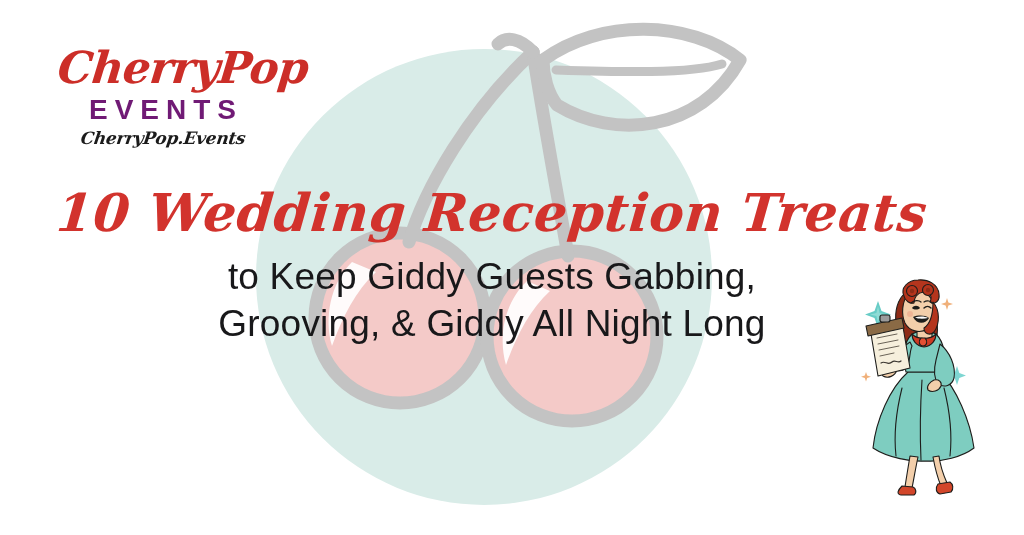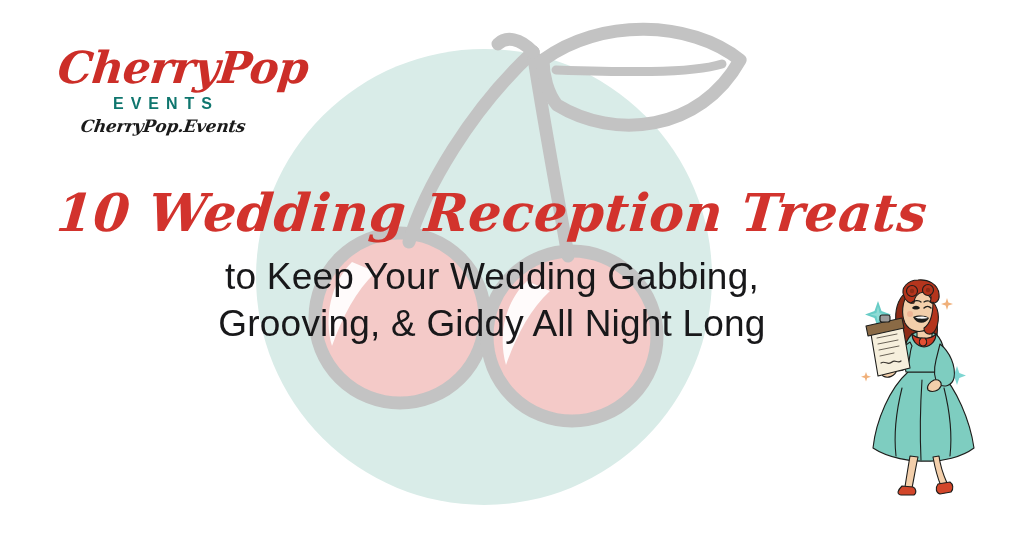--- a/index.html
+++ b/index.html
@@ -40,23 +40,23 @@
     font-weight:700;
     font-style:italic;
     color:#cc2e28;
     line-height:0.98;
     letter-spacing:-1px;
     white-space:nowrap;
     transform:skewX(-6deg);
   }
   #logo-subword {
     font-family:"Liberation Sans", sans-serif;
-    font-size:16px;
-    font-weight:700;
-    color:#0f766e;
+    font-size:28px;
+    font-weight:700;
+    color:#701a75;
     letter-spacing:7px;
     margin-top:7px;
     margin-left:6px;
     line-height:1;
   }
   #logo-url {
     font-family:"DejaVu Serif", serif;
     font-size:17px;
     font-style:italic;
     font-weight:700;
@@ -135,21 +135,21 @@
   </svg>
 
   <div id="logo-block">
     <div id="logo-wordmark">CherryPop</div>
     <div id="logo-subword">EVENTS</div>
     <div id="logo-url">CherryPop.Events</div>
   </div>
 
   <div id="text-block">
     <div id="headline">10 Wedding Reception Treats</div>
-    <div id="subline-1" class="subline">to Keep Your Wedding Gabbing,</div>
+    <div id="subline-1" class="subline">to Keep Giddy Guests Gabbing,</div>
     <div id="subline-2" class="subline">Grooving, &amp; Giddy All Night Long</div>
   </div>
 
   <div id="illustration">
     <svg viewBox="0 0 150 228" aria-hidden="true">
       <g stroke="#1d1d1b" stroke-width="1.1" stroke-linejoin="round" stroke-linecap="round">
 
         <g stroke="none">
           <path d="M28 33 L31.5 43 L41 46.5 L31.5 50 L28 60 L24.5 50 L15 46.5 L24.5 43 Z" fill="#67ccc6"></path>
           <path d="M28 38 L29.6 45 L36 46.5 L29.6 48 L28 55 L26.4 48 L20 46.5 L26.4 45 Z" fill="#8fdcd6"></path>

